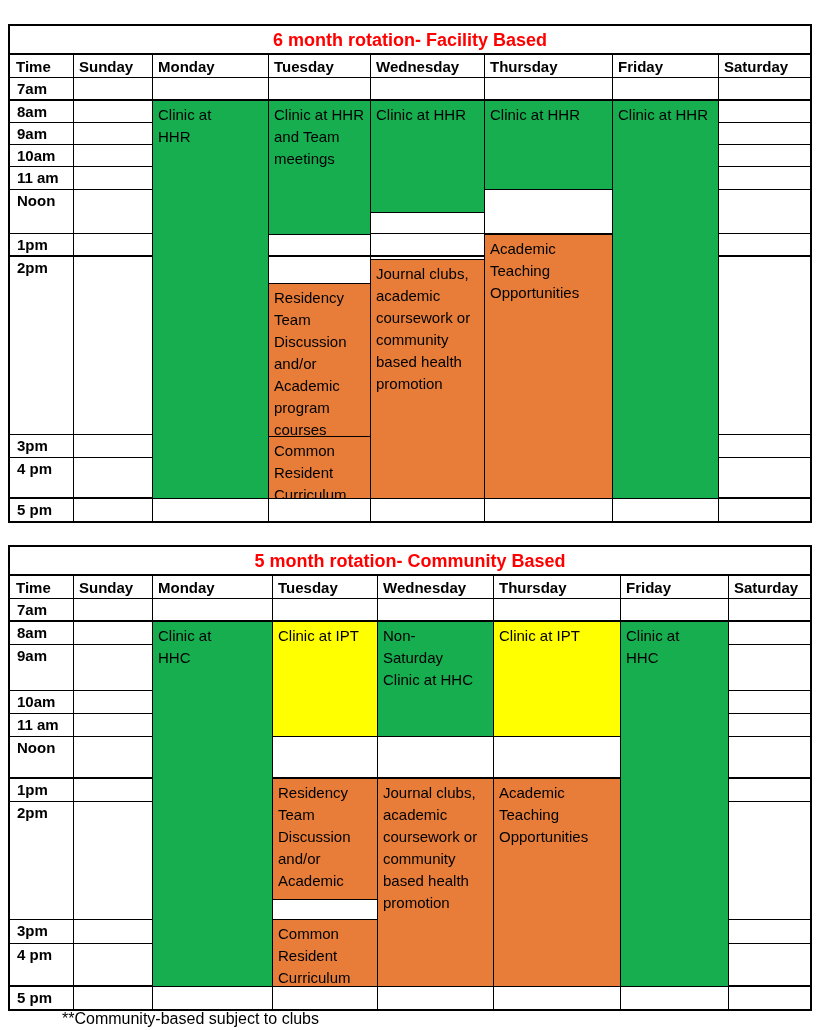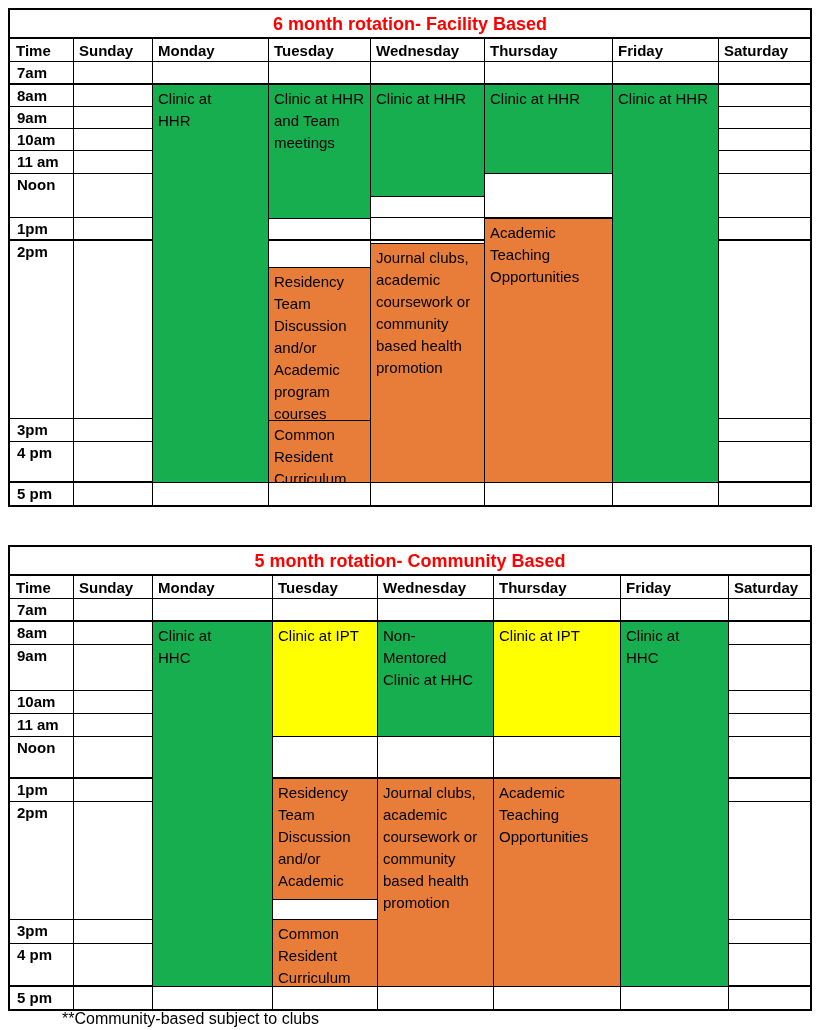--- a/index.html
+++ b/index.html
@@ -14,21 +14,21 @@
   .event{position:absolute;border:1px solid #000;box-sizing:border-box;z-index:2;
          font-size:15px;line-height:22px;white-space:pre-line;
          padding:3px 4px 16px 5px;overflow:hidden;}
   .footnote{position:absolute;font-size:16px;z-index:3;white-space:nowrap;}
 </style>
 </head>
 <body>
 
 <div id="page">
   <div id="tables">
-      <div class="tbl" style="left: 8px; top: 8px; width: 800px; height: 495px; text-decoration: underline;">
+      <div class="tbl" style="left: 8px; top: 24px; width: 800px; height: 495px; text-decoration: underline;">
         <div class="tbl-title" style="height: 28px; padding-top: 4px; color: rgb(255, 0, 0);">6 month rotation- Facility Based</div>
         <div class="hline" style="left: 0px; top: 27px; width: 800px; height: 2px;"></div>
         <div class="hline" style="left: 0px; top: 51px; width: 800px; height: 1px;"></div>
         <div class="hline" style="left: 0px; top: 73px; width: 800px; height: 2px;"></div>
         <div class="hline" style="left: 0px; top: 96px; width: 800px; height: 1px;"></div>
         <div class="hline" style="left: 0px; top: 118px; width: 800px; height: 1px;"></div>
         <div class="hline" style="left: 0px; top: 140px; width: 800px; height: 1px;"></div>
         <div class="hline" style="left: 0px; top: 163px; width: 800px; height: 1px;"></div>
         <div class="hline" style="left: 0px; top: 207px; width: 800px; height: 1px;"></div>
         <div class="hline" style="left: 0px; top: 229px; width: 800px; height: 2px;"></div>
@@ -135,21 +135,21 @@
         <div class="event" style="left: 262px; top: 231px; width: 106px; height: 122px; background: rgb(232, 125, 58);">Residency Team
 Discussion
 and/or
 Academic
 program
 courses</div>
         <div class="event" style="left: 262px; top: 372px; width: 106px; height: 68px; background: rgb(232, 125, 58);">Common
 Resident
 Curriculum</div>
         <div class="event" style="left: 367px; top: 74px; width: 117px; height: 116px; background: rgb(23, 174, 80);">Non-
-Mentored
+Saturday
 Clinic at HHC</div>
         <div class="event" style="left: 367px; top: 231px; width: 117px; height: 209px; background: rgb(232, 125, 58);">Journal clubs,
 academic
 coursework or
 community
 based health
 promotion</div>
         <div class="event" style="left: 483px; top: 74px; width: 128px; height: 116px; background: rgb(255, 255, 0);">Clinic at IPT</div>
         <div class="event" style="left: 483px; top: 231px; width: 128px; height: 209px; background: rgb(232, 125, 58);">Academic
 Teaching

